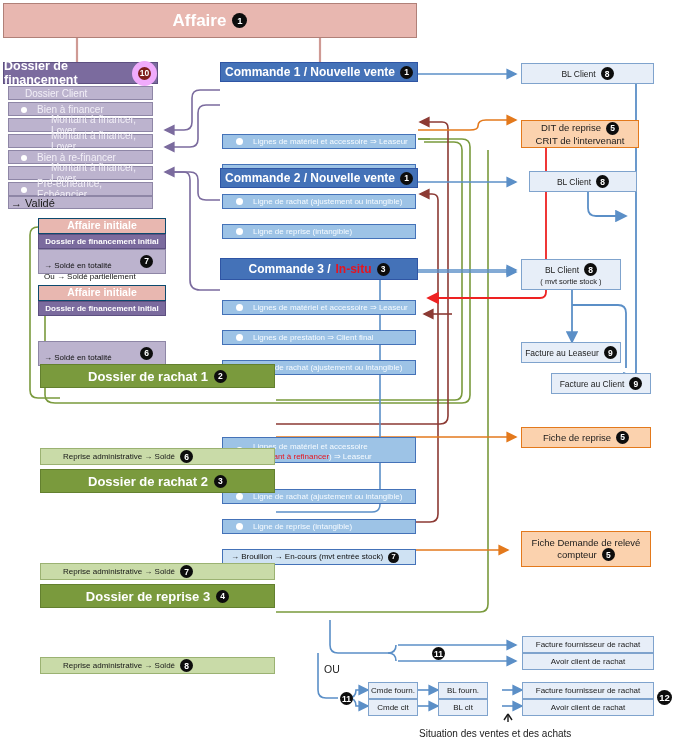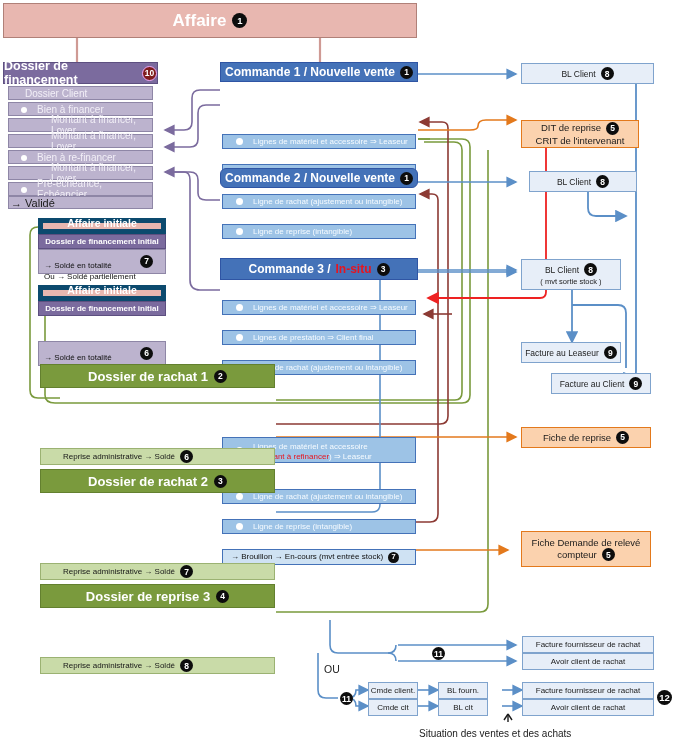--- a/index.html
+++ b/index.html
@@ -20,22 +20,22 @@
   .cm-head{background:#4472b8;border:1px solid #2f55a4;color:#ffffff;font-weight:bold;font-size:12px;
     display:flex;align-items:center;justify-content:center;gap:5px;}
   .cm-row{background:#9dc3e6;border:1px solid #4472b8;color:#f6fbff;font-size:8px;
     display:flex;align-items:center;padding-left:30px;position:relative;line-height:1.25;}
   .cm-row.state{background:#cfe2f3;color:#111;padding-left:8px;font-size:8px;}
   .cm-bullet:before{content:"";position:absolute;left:13px;top:50%;margin-top:-3.5px;
     width:7px;height:7px;border-radius:50%;background:#ffffff;}
   .cm-row.two{align-items:flex-start;padding-top:4px;}
   .cm-row.two .cm-txt{display:block;}
   
-  .ai-head{background:#e8b7b0;border:5px solid #0c4a6e;color:#fff;font-weight:bold;font-size:10.5px;
-    display:flex;align-items:flex-end;justify-content:center;}
+  .ai-head{background:#e8b7b0;border:1px solid #0c4a6e;color:#fff;font-weight:bold;font-size:10.5px;
+    display:flex;align-items:flex-start;justify-content:center;}
   .ai-sub{background:#7b6b9e;border:1px solid #5d4f80;color:#fff;font-weight:bold;font-size:8px;
     display:flex;align-items:center;justify-content:center;}
   .ai-body{background:#bcb3ce;border:1px solid #8e86a6;color:#101010;font-size:8px;
     padding:11px 5px;line-height:1.35;position:relative;}
   
   .gr-head{background:#7a9a3d;border:1px solid #63802f;color:#ffffff;font-weight:bold;font-size:13px;
     display:flex;align-items:center;justify-content:center;gap:6px;}
   .gr-body{background:#c9dba8;border:1px solid #9bb272;color:#f4f8ec;font-size:7.5px;
     position:relative;line-height:1.45;}
   .gr-body .b1{position:absolute;left:13px;top:9px;width:7px;height:7px;border-radius:50%;background:#fff;}
@@ -53,21 +53,21 @@
     display:flex;align-items:center;justify-content:center;gap:5px;text-align:center;line-height:1.25;}
   
   .mini{background:#e7eef8;border:1px solid #7fa3cd;color:#1b1b1b;font-size:8px;
     display:flex;align-items:center;justify-content:center;}
   
   .badge{display:inline-flex;align-items:center;justify-content:center;
     width:13px;height:13px;border-radius:50%;background:#0d0d0d;color:#fff;
     font-size:8.5px;font-weight:bold;font-family:"Liberation Sans",sans-serif;flex:0 0 auto;}
   .badge.lg{width:15px;height:15px;font-size:9.5px;}
   .badge.sm{width:11px;height:11px;font-size:7.5px;}
-  .badge.ring{background:#7f1d1d;border:1px solid #f0abfc;}
+  .badge.ring{background:#7f1d1d;border:6px solid #f0abfc;}
   .badge.free{position:absolute;}
   .red{color:#e8141e;font-weight:bold;}
   .redtxt{color:#e8141e;}
   .lbl{position:absolute;font-size:9px;color:#1b1b1b;}
   .lbl.big{font-size:10.5px;}
   svg.wires{position:absolute;left:0;top:0;width:679px;height:747px;pointer-events:none;}
 </style>
 </head>
 <body>
 
@@ -227,21 +227,21 @@
   <div class="box cm-row cm-bullet" style="left:222px;top:99px;width:194px;height:15px;">
     <span>Lignes de prestation ⇒ Client final</span>
   </div>
   <div class="box cm-row cm-bullet" style="left:222px;top:114px;width:194px;height:15px;">
     <span>Ligne de rachat (ajustement ou intangible)</span>
   </div>
   <div class="box cm-row cm-bullet" style="left:222px;top:129px;width:194px;height:15px;">
     <span>Ligne de reprise (intangible)</span>
   </div>
 
-  <div class="box cm-head" style="left:220px;top:168px;width:198px;height:20px;border-radius:6px;">
+  <div class="box cm-head" style="left:220px;top:168px;width:198px;height:20px;">
     <span>Commande 2 / Nouvelle vente</span>
     <span class="badge">1</span>
   </div>
   <div class="box cm-row cm-bullet" style="left:222px;top:190px;width:194px;height:15px;">
     <span>Lignes de matériel et accessoire ⇒ Leaseur</span>
   </div>
   <div class="box cm-row cm-bullet" style="left:222px;top:205px;width:194px;height:15px;">
     <span>Lignes de prestation ⇒ Client final</span>
   </div>
   <div class="box cm-row cm-bullet" style="left:222px;top:220px;width:194px;height:15px;">
@@ -357,21 +357,21 @@
   <span class="badge lg" style="position:absolute;left:657px;top:690px;">12</span>
 
   <div class="box mini" style="left:522px;top:636px;width:132px;height:17px;">
     <span>Facture fournisseur de rachat</span>
   </div>
   <div class="box mini" style="left:522px;top:653px;width:132px;height:17px;">
     <span>Avoir client de rachat</span>
   </div>
 
   <div class="box mini" style="left:368px;top:682px;width:50px;height:17px;">
-    <span>Cmde client.</span>
+    <span>Cmde fourn.</span>
   </div>
   <div class="box mini" style="left:368px;top:699px;width:50px;height:17px;">
     <span>Cmde clt</span>
   </div>
   <div class="box mini" style="left:438px;top:682px;width:50px;height:17px;">
     <span>BL fourn.</span>
   </div>
   <div class="box mini" style="left:438px;top:699px;width:50px;height:17px;">
     <span>BL clt</span>
   </div>

